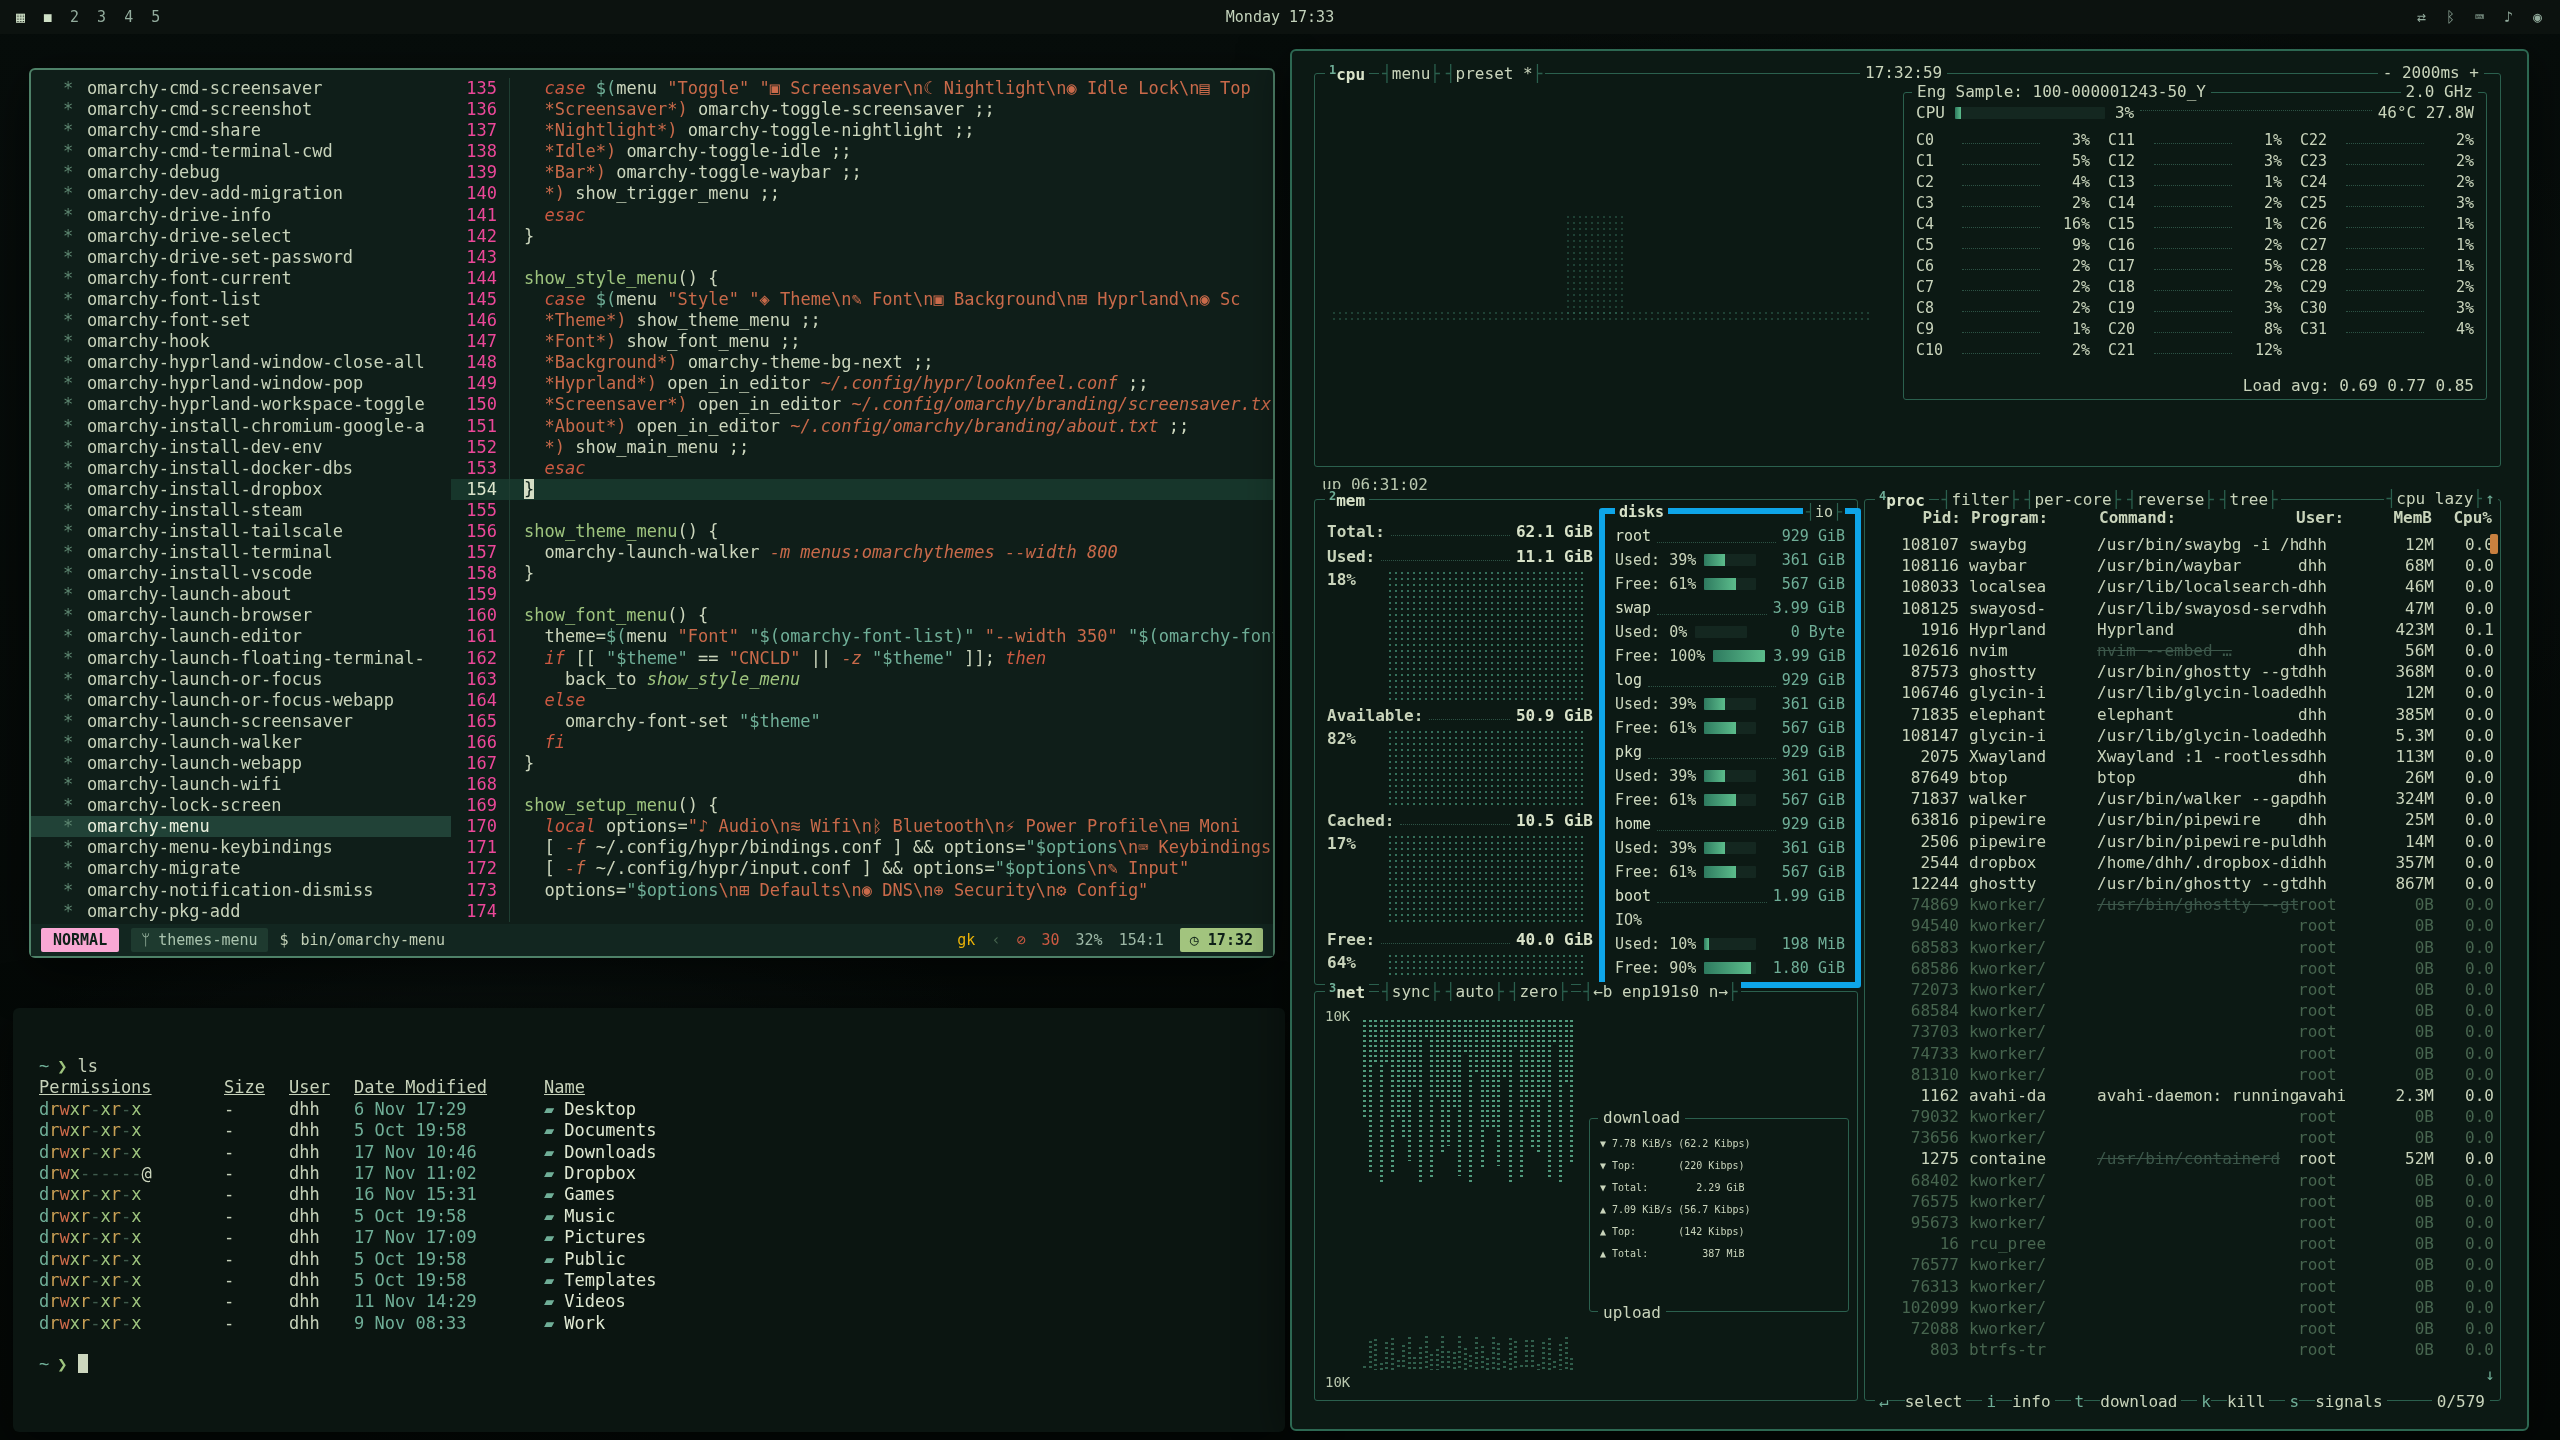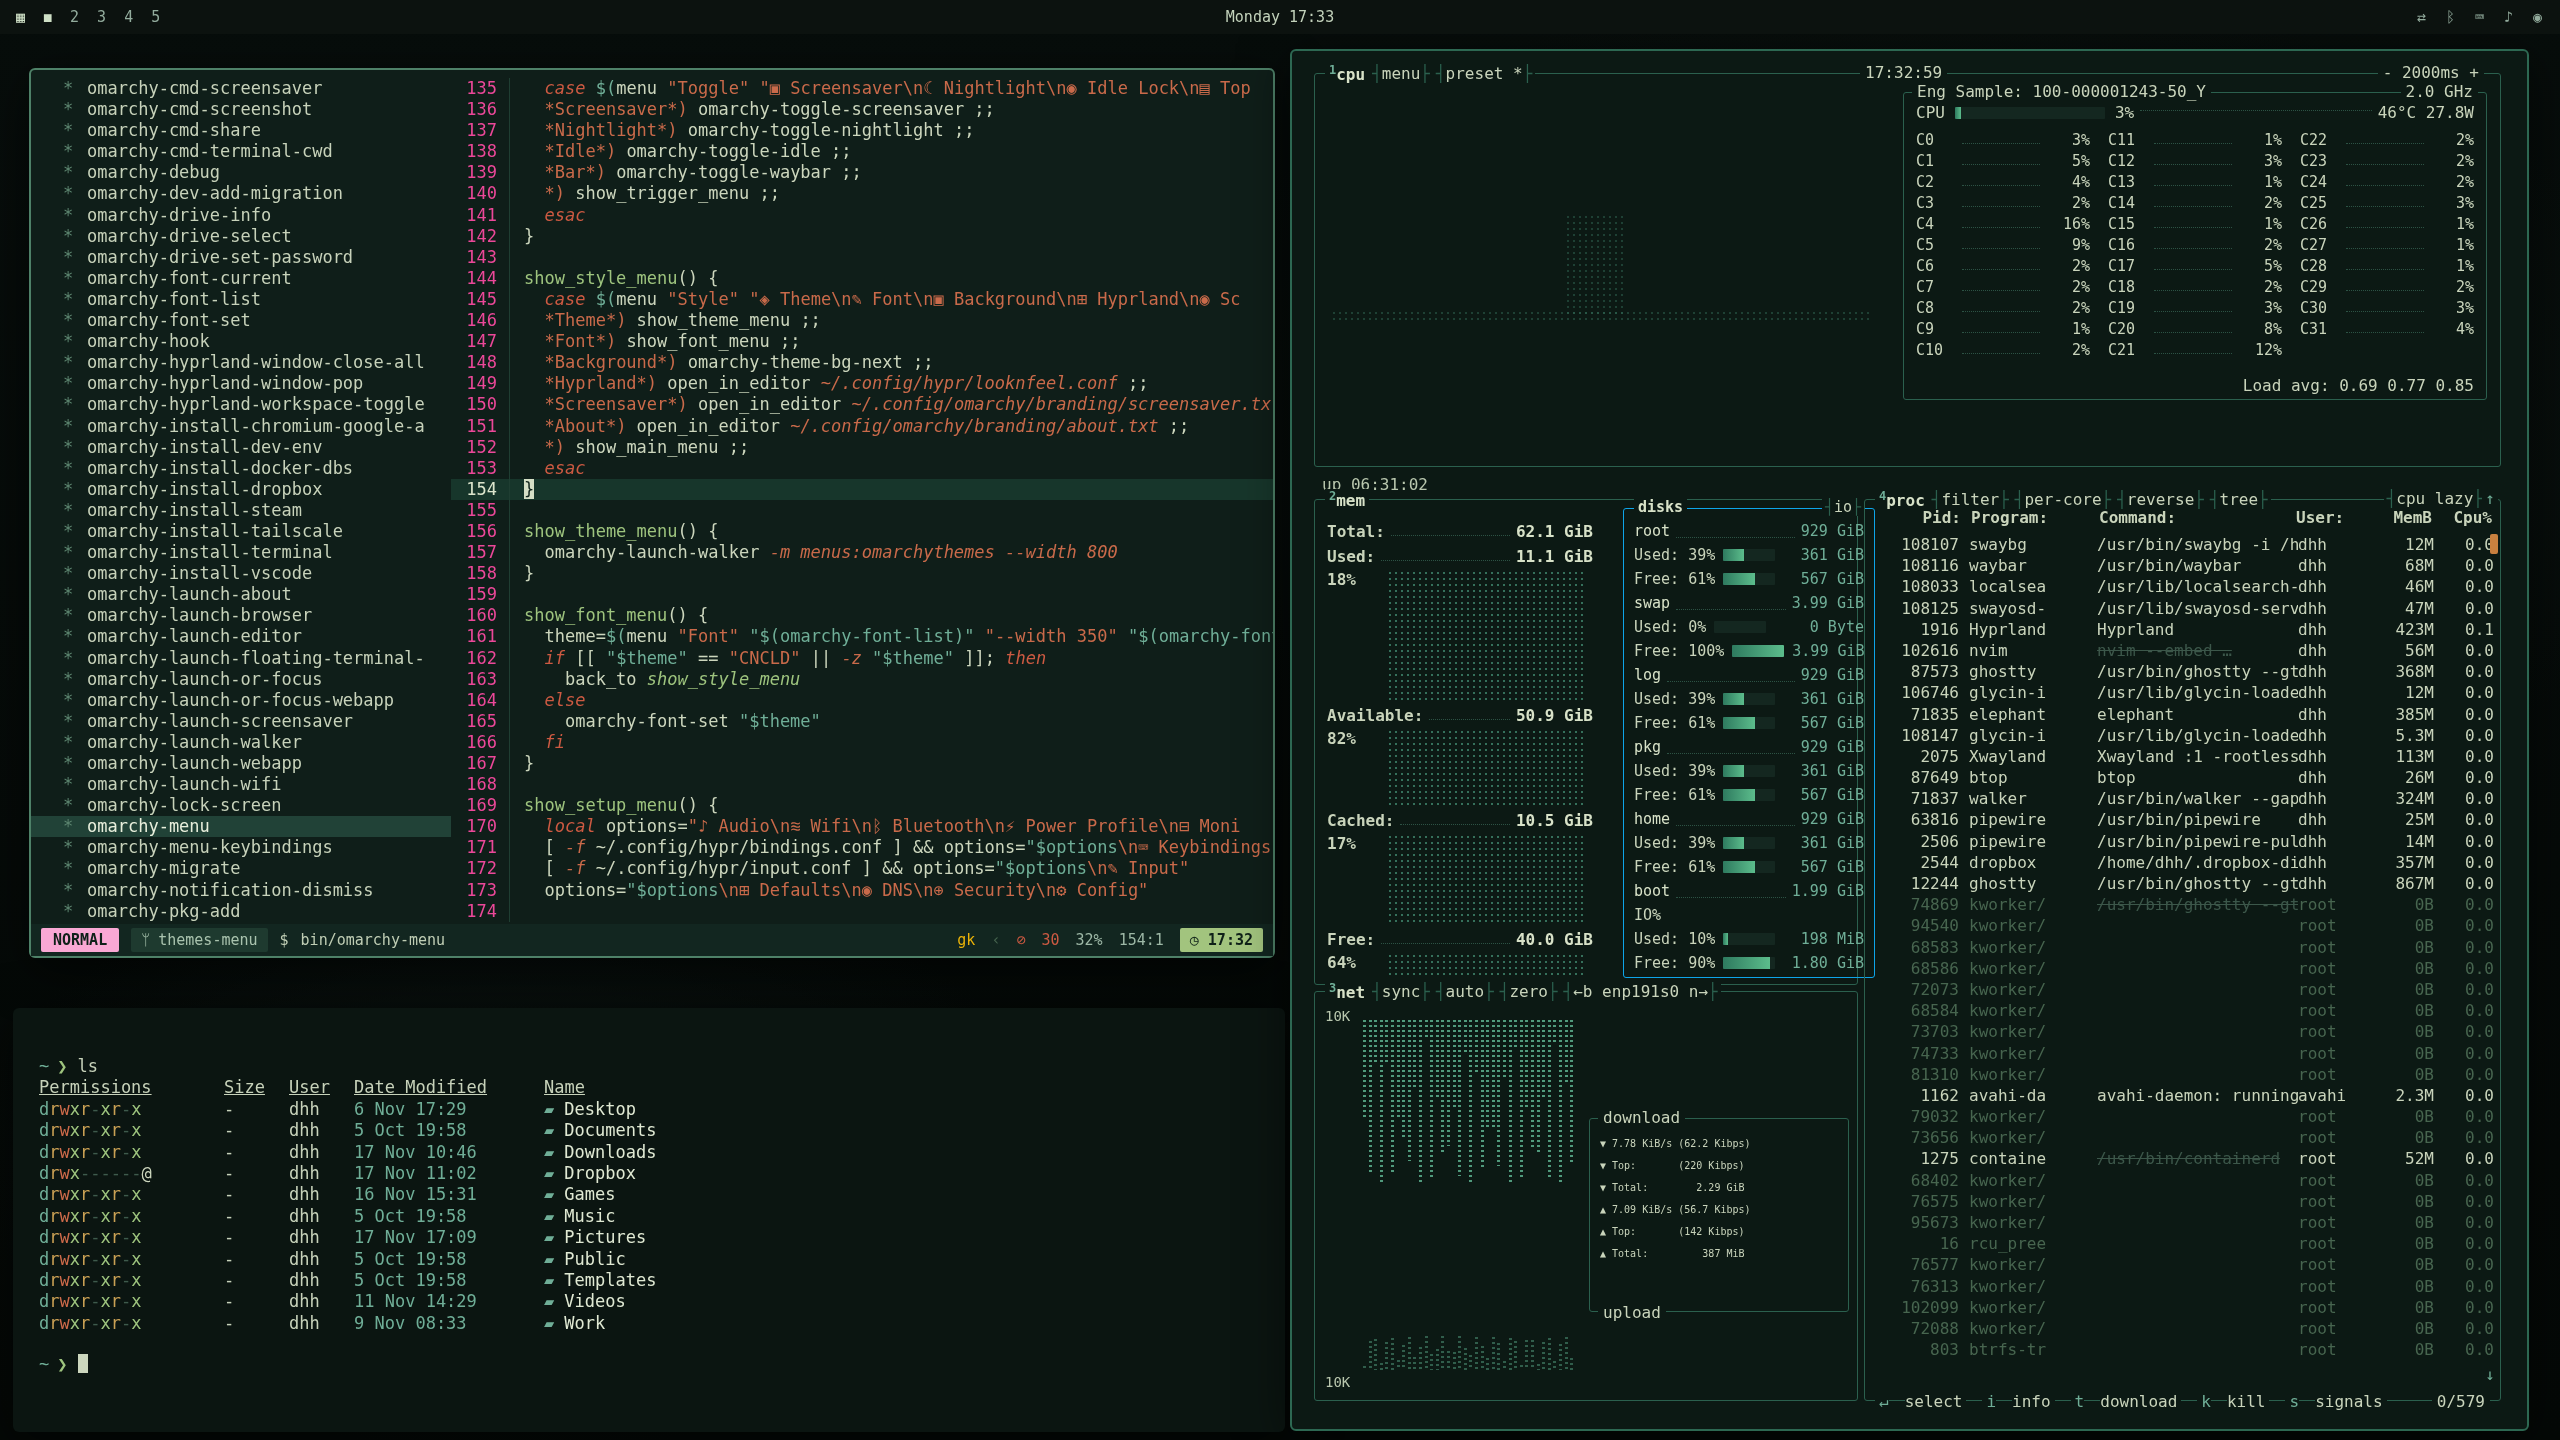--- a/index.html
+++ b/index.html
@@ -50,21 +50,21 @@
   .trow{height:21.4px;line-height:21.4px;display:flex;white-space:pre;}
   .t-perms{width:185px;}.t-size{width:65px;}.t-user{width:65px;}.t-date{width:190px;color:#6fae97;}
   .t-name{color:#e0e9d3;}.t-name .dicon{color:#6fae97;margin-right:10px;}
   .t-head span{color:#c7d2ba;text-decoration:underline;}
   .p-d{color:#6fae97}.p-r{color:#c9a054}.p-w{color:#cd6a4a}.p-x{color:#9ec47e}.p-n{color:#3e5a4c}.p-a{color:#ccd6bd}
   .prompt-tilde{color:#6fae97}.prompt-arrow{color:#9ec47e;font-weight:bold;margin:0 10px 0 8px;}
   .blockcursor{display:inline-block;width:10px;height:19px;background:#ccd6bd;vertical-align:middle;}
   
   #btop{left:1290px;top:49px;width:1235px;height:1378px;background:#0c1914;border:2px solid #2d6852;font-size:16px;color:#c9d4bb;}
   .bbox{position:absolute;border:1px solid #2b604e;border-radius:3px;}
-  .btitle{position:absolute;top:-11px;left:10px;display:flex;align-items:center;z-index:2;}
+  .btitle{position:absolute;top:-11px;left:10px;display:flex;gap:10px;align-items:center;z-index:2;}
   .btag{background:#0c1914;padding:0 4px;font-weight:bold;color:#d8e2c8;}
   .btag .sup{color:#6fae97;font-size:12px;vertical-align:super;}
   .bbtn{background:#0c1914;padding:0 3px;color:#c9d4bb;white-space:pre;}
   .bbtn::before{content:"┤";color:#2b604e;}
   .bbtn::after{content:"├";color:#2b604e;}
   .bmask{background:#0c1914;padding:0 5px;white-space:pre;}
   .dots{background-image:radial-gradient(#35705b 1.1px, rgba(0,0,0,0) 1.4px);background-size:6px 6px;}
   .dots.dim{opacity:.45;}
   .leader{flex:1;border-bottom:1px dotted #2c5244;margin:0 6px 5px 6px;}
   .meter{height:12px;width:52px;background:#142720;border-radius:1px;position:relative;overflow:hidden;flex:none;align-self:center;margin:0 8px;}
@@ -82,21 +82,21 @@
   .core .cname{width:40px;}
   .core .cpct{width:44px;text-align:right;}
   #loadavg{position:absolute;right:12px;bottom:4px;}
   #uptime{position:absolute;left:30px;top:424px;color:#b9c7ae;}
   
   #mem-box{left:22px;top:448px;width:542px;height:484px;}
   #mem-stats{position:absolute;left:12px;top:0;width:266px;height:100%;font-weight:bold;}
   .mrow{position:absolute;left:0;width:266px;display:flex;white-space:pre;}
   .mpct{position:absolute;left:0;width:52px;}
   .mgraph{position:absolute;left:60px;width:200px;}
-  #disks-box{position:absolute;left:284px;top:8px;width:250px;height:468px;border:1px solid #0ea5e9;border-radius:3px;font-size:15px;margin-left:24px;}
+  #disks-box{position:absolute;left:284px;top:8px;width:250px;height:468px;border:6px solid #0ea5e9;border-radius:3px;font-size:15px;}
   #disks-list{padding:10px 10px 0 10px;}
   .drow{height:24px;line-height:24px;display:flex;white-space:pre;}
   .dval{color:#6fae97;margin-left:auto;}
   
   #net-box{left:22px;top:940px;width:542px;height:408px;}
   #net-scale-top{position:absolute;left:10px;top:16px;font-size:14px;color:#b9c7ae;}
   #net-scale-bottom{position:absolute;left:10px;bottom:10px;font-size:14px;color:#b9c7ae;}
   #net-graph{position:absolute;left:48px;top:26px;width:218px;height:356px;}
   .nbar{position:absolute;width:3px;background:repeating-linear-gradient(180deg,rgba(92,176,142,.85) 0 2px,rgba(0,0,0,0) 2px 5px);}
   .nbar.up{background:repeating-linear-gradient(180deg,rgba(92,176,142,.45) 0 2px,rgba(0,0,0,0) 2px 5px);}

